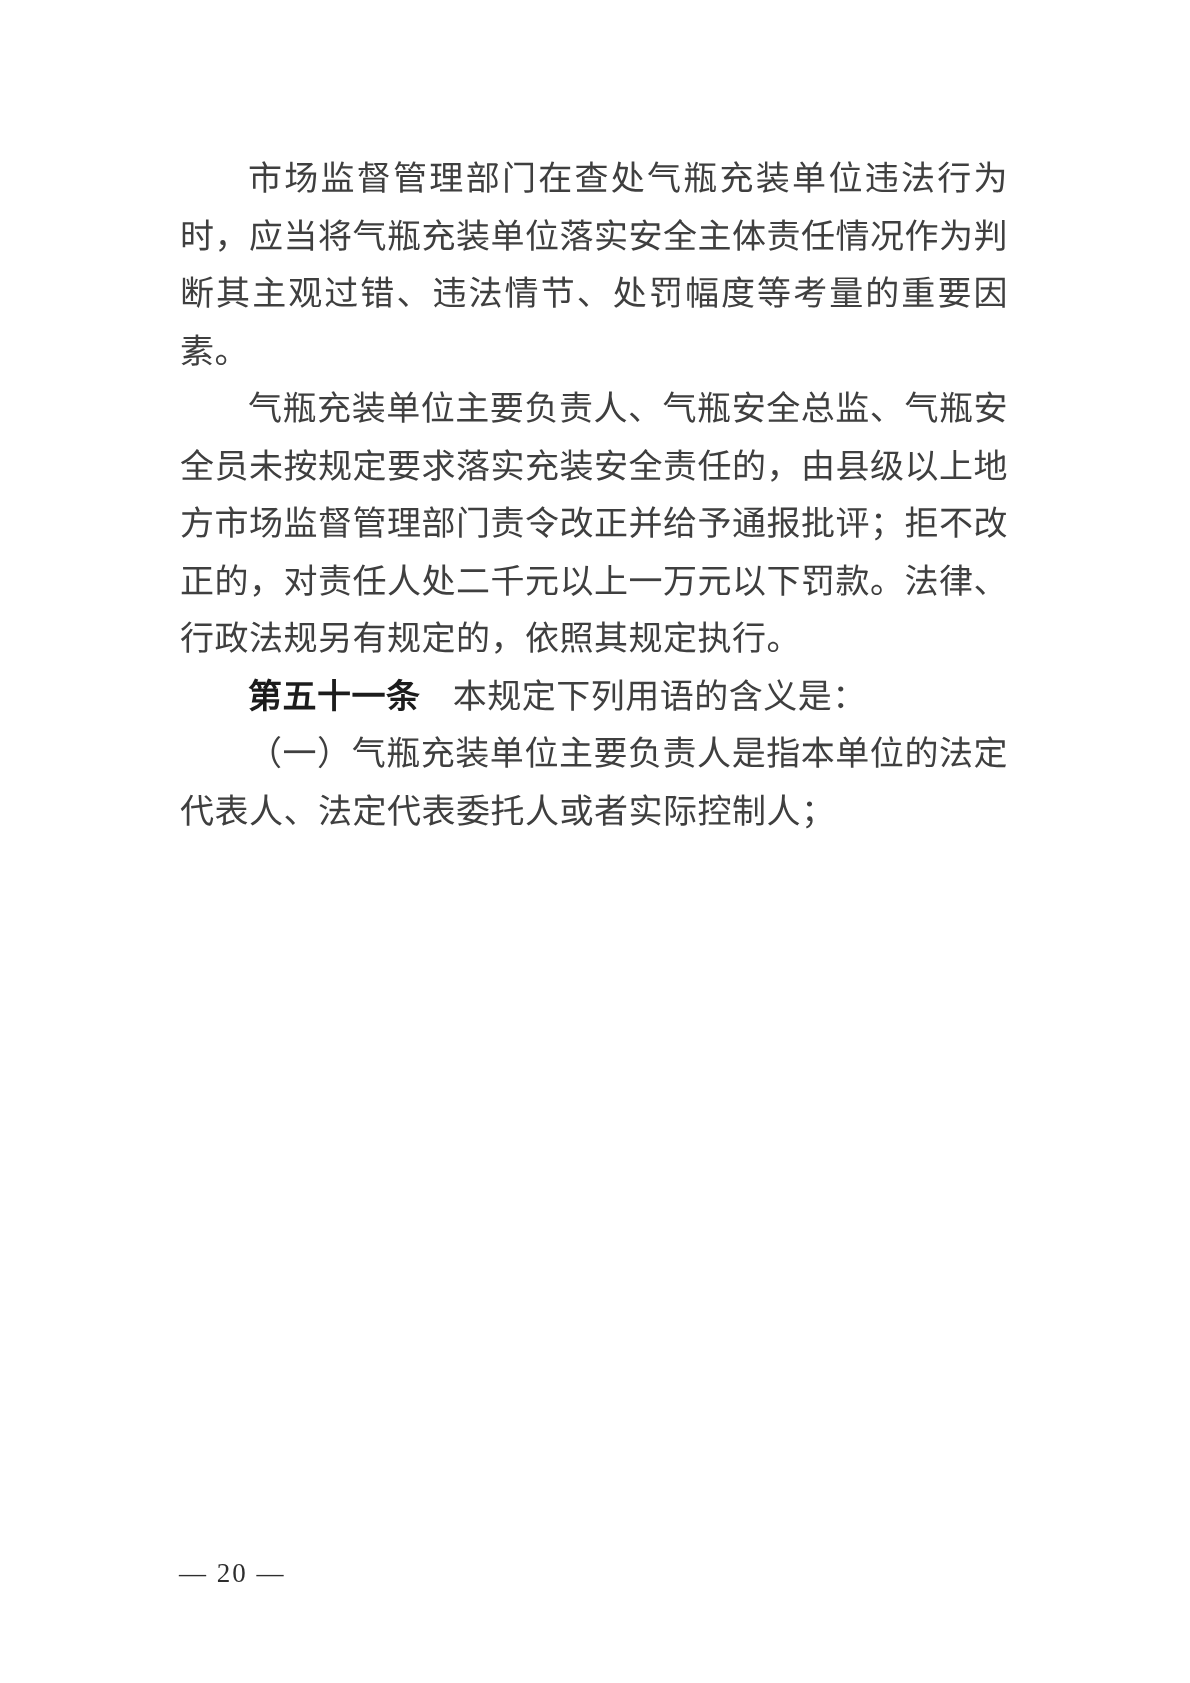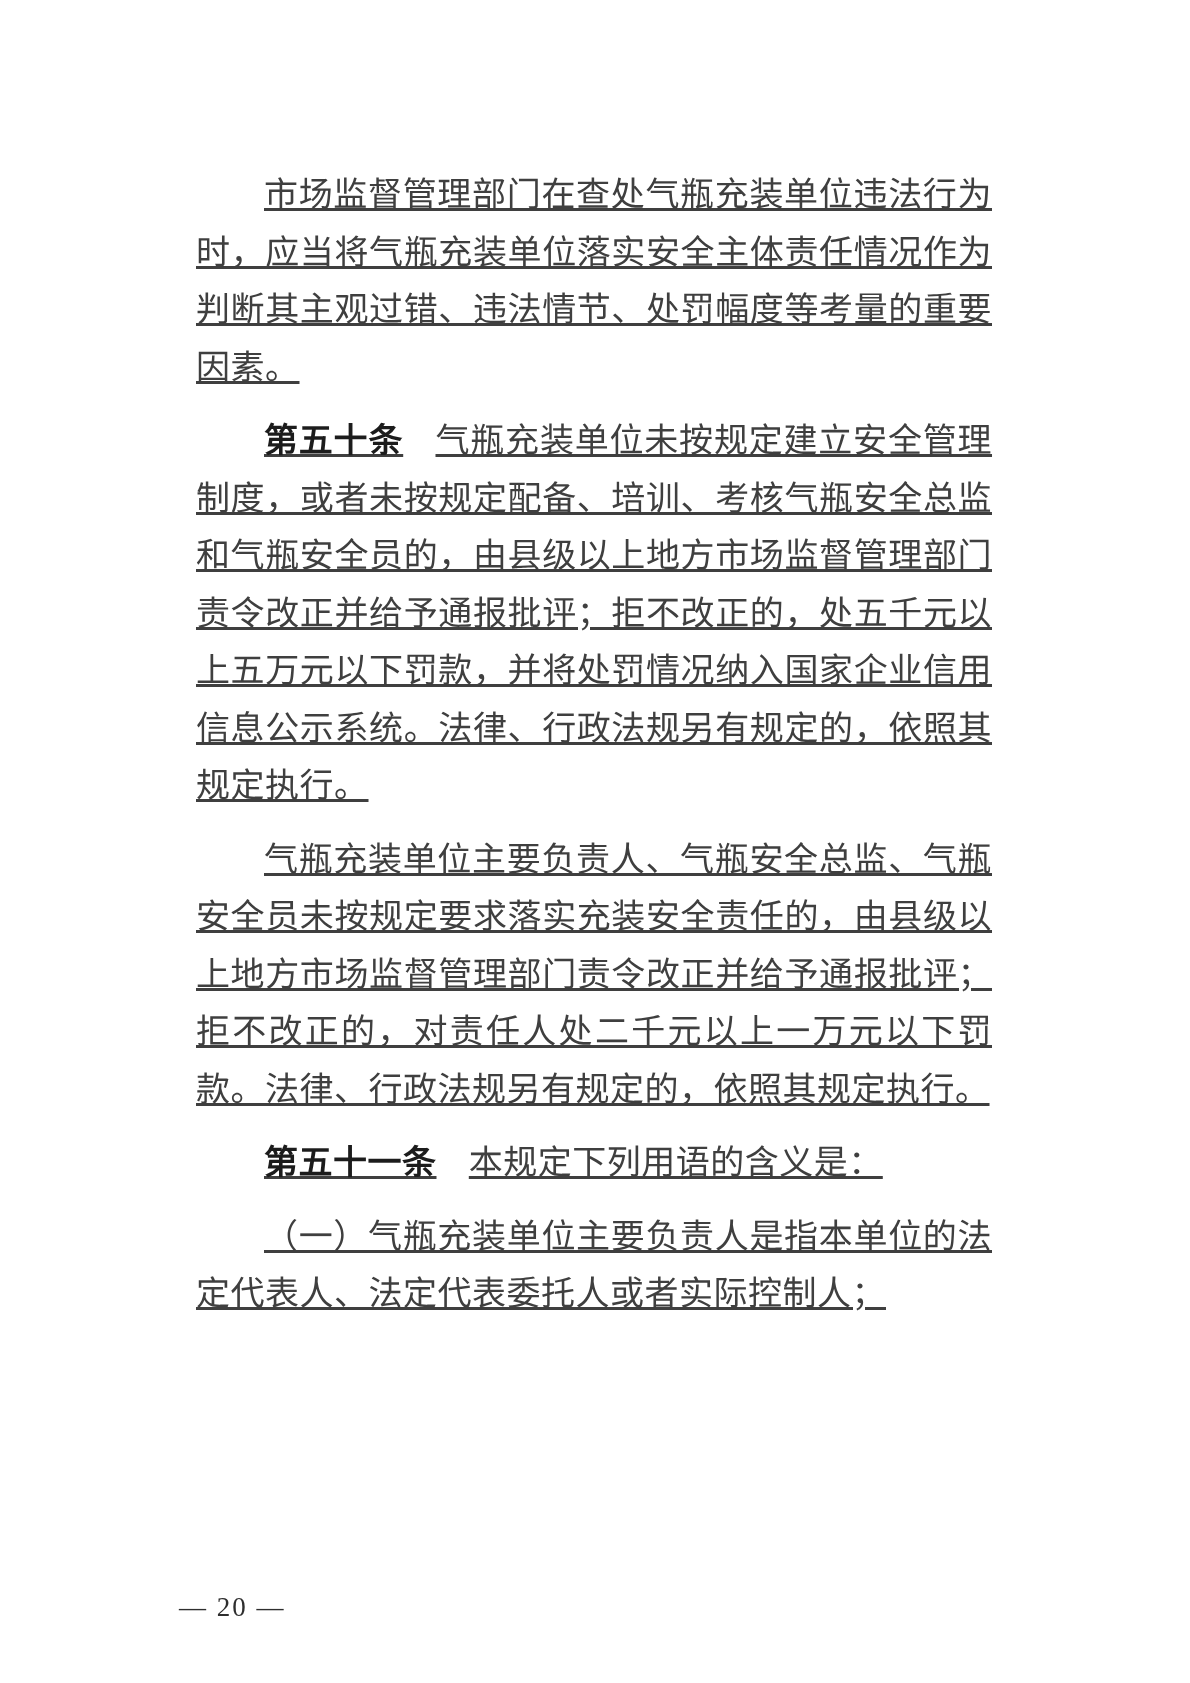--- a/index.html
+++ b/index.html
@@ -21,53 +21,50 @@
     left: 180px;
     top: 150px;
     width: 828px;
     font-size: 34px;
     line-height: 57.5px;
     color: #3f3f3f;
     text-align: justify;
     letter-spacing: 0.5px;
   }
   .para {
-    margin: 16px;
+    margin: 0;
     padding: 0;
     text-indent: 2em;
-    text-decoration: underline;
   }
   .article-label {
     font-weight: 700;
     color: #1c1c1c;
     font-family: "Liberation Sans", "DejaVu Sans", sans-serif;
     margin-right: 0.95em;
   }
   .footer {
     position: absolute;
     left: 179px;
     top: 1558px;
     font-size: 27px;
     color: #2e2e2e;
     letter-spacing: 2px;
     font-family: "Liberation Serif", "DejaVu Serif", serif;
-    margin-top: 34px;
   }
 </style>
 </head>
 <body>
 
 <div class="page">
 
   <div class="text-block">
 
     <p class="para">市场监督管理部门在查处气瓶充装单位违法行为时，应当将气瓶充装单位落实安全主体责任情况作为判断其主观过错、违法情节、处罚幅度等考量的重要因素。</p>
 
 
-    <p class="para"><span class="article-label">第五十条</span><span>气瓶充装单位未按规定建立安全管理制度，或者未按规定配备、培训、考核气瓶安全总监和气瓶安全员的，由县级以上地方市场监督管理部门责令改正并给予通报批评；拒不改正的，处五千元以上五万元以下罚款，并将处罚情况纳入国家企业信用信息公示系统。法律、行政法规另有规定的，依照其规定执行。</span></p>
 
     <p class="para">气瓶充装单位主要负责人、气瓶安全总监、气瓶安全员未按规定要求落实充装安全责任的，由县级以上地方市场监督管理部门责令改正并给予通报批评；拒不改正的，对责任人处二千元以上一万元以下罚款。法律、行政法规另有规定的，依照其规定执行。</p>
 
     <p class="para"><span class="article-label">第五十一条</span><span>本规定下列用语的含义是：</span></p>
 
     <p class="para">（一）气瓶充装单位主要负责人是指本单位的法定代表人、法定代表委托人或者实际控制人；</p>
 
 
   </div>
 

